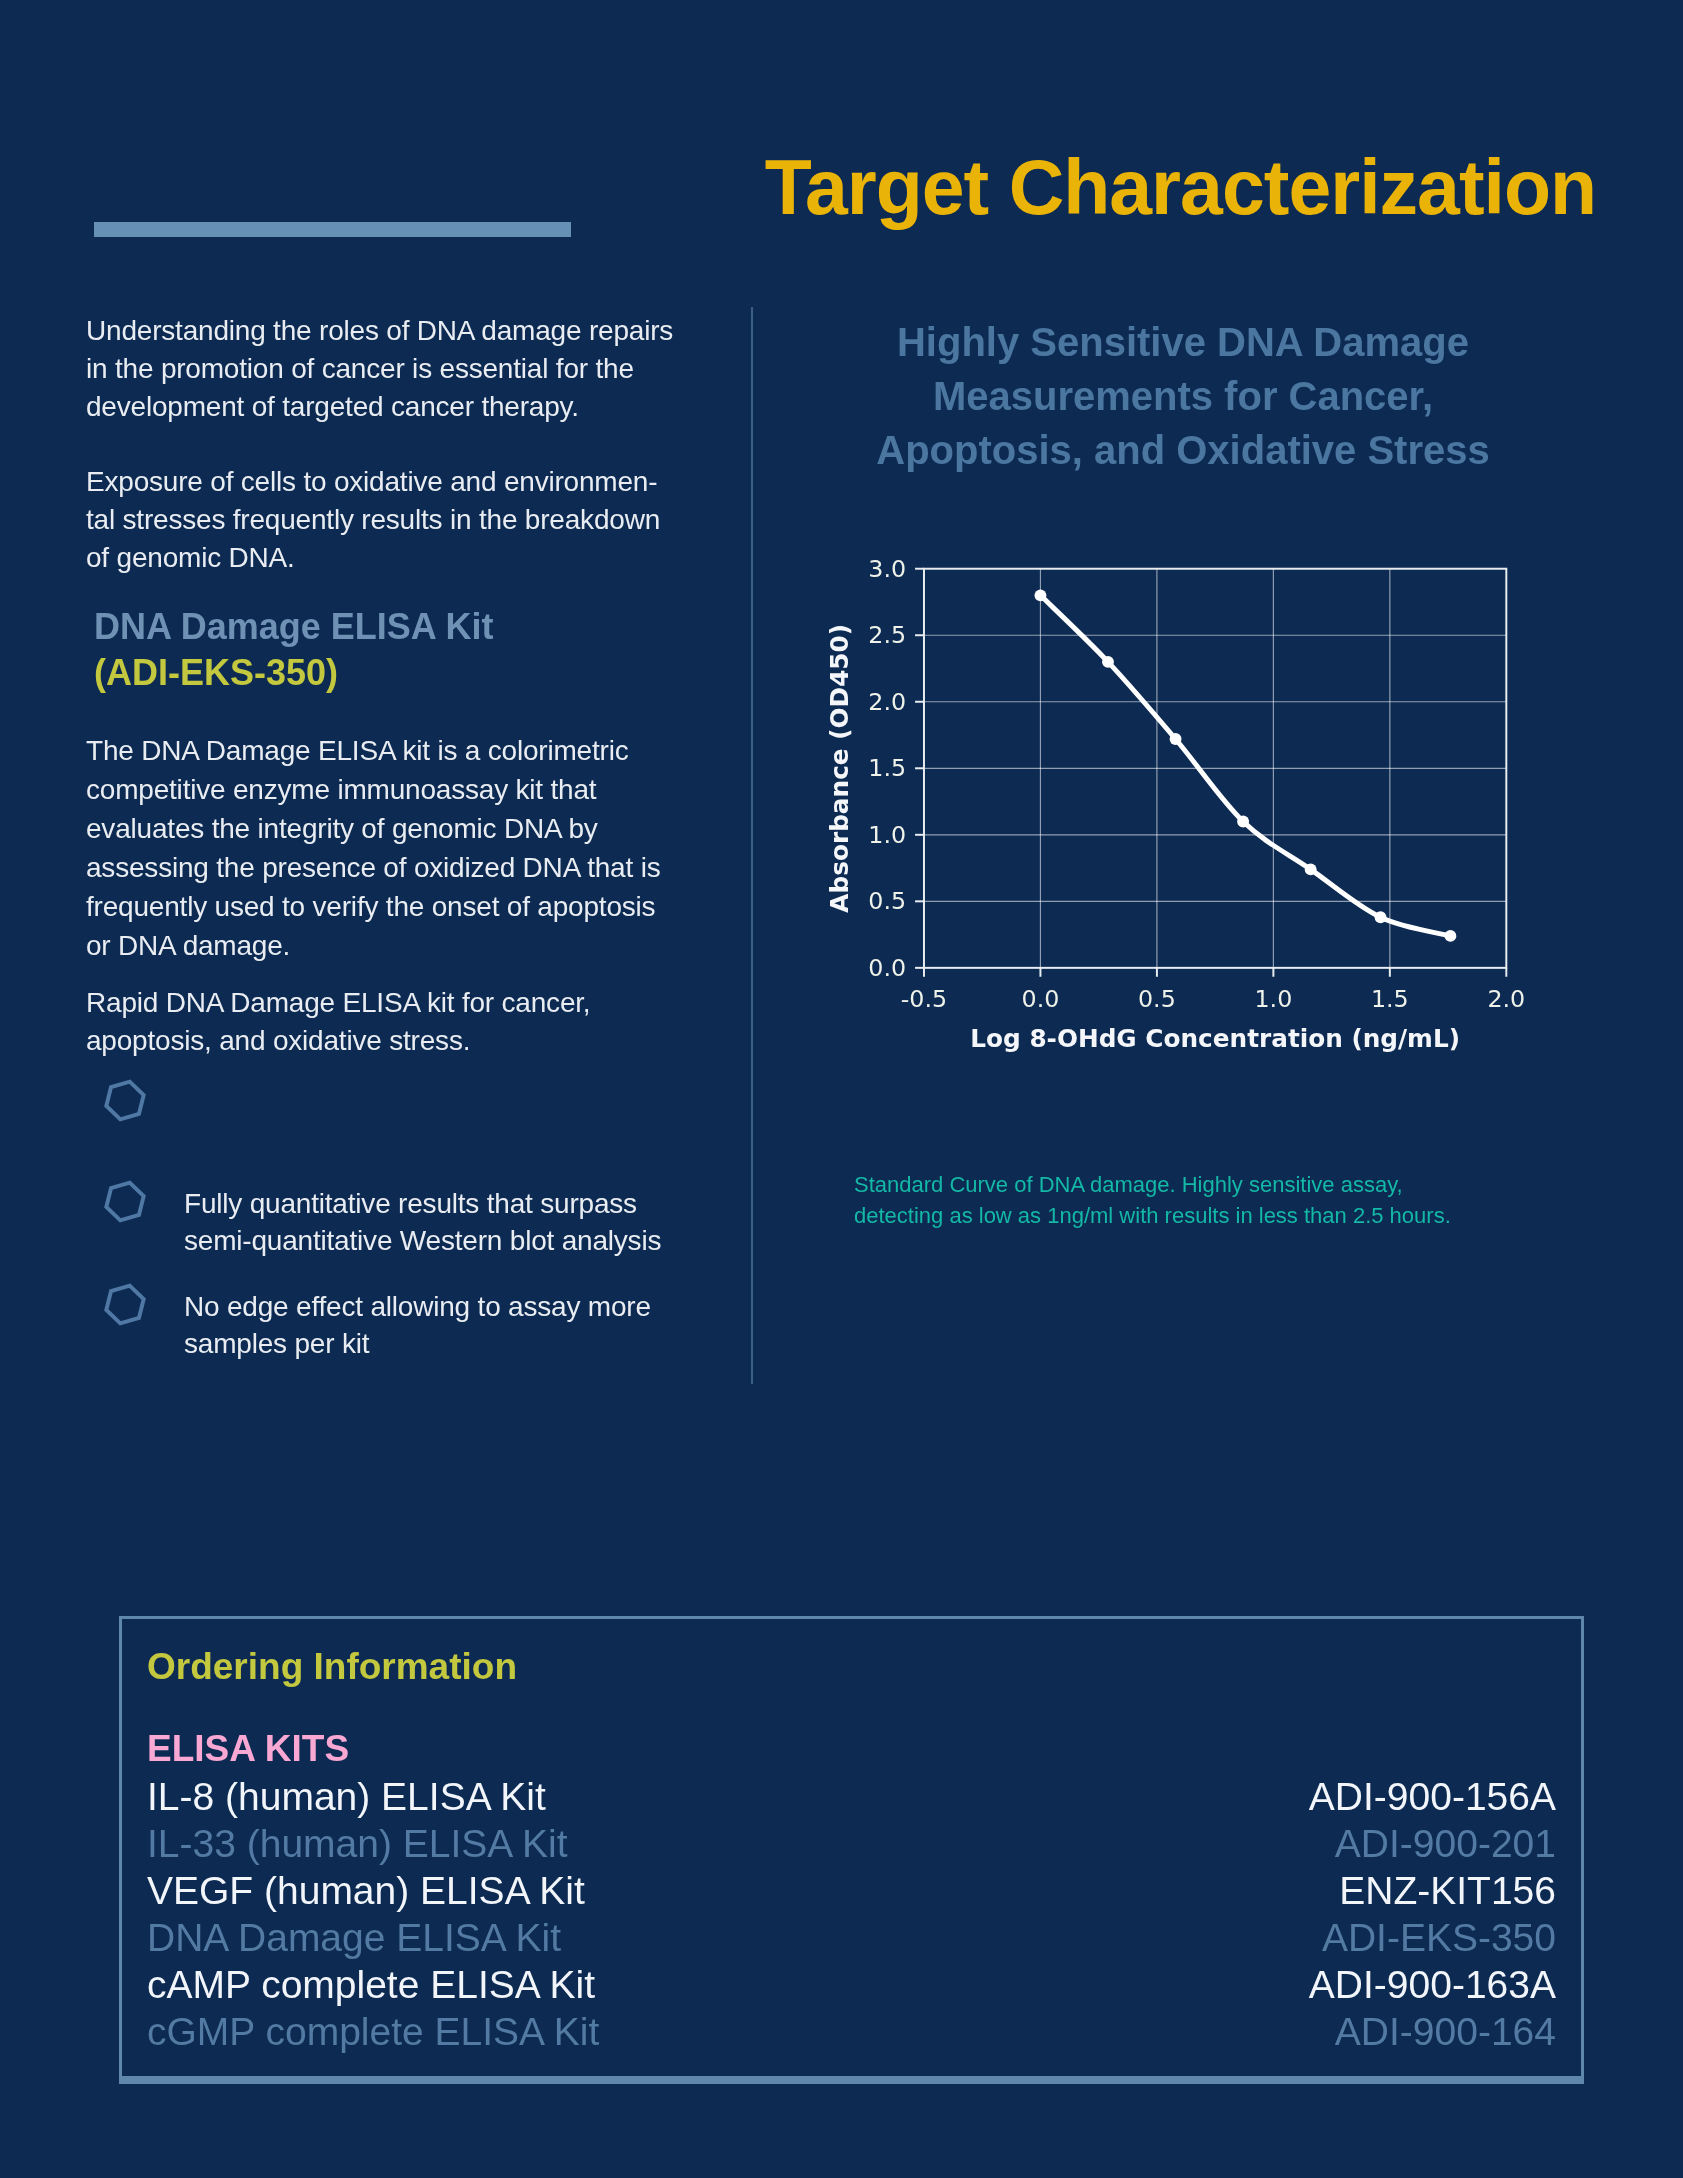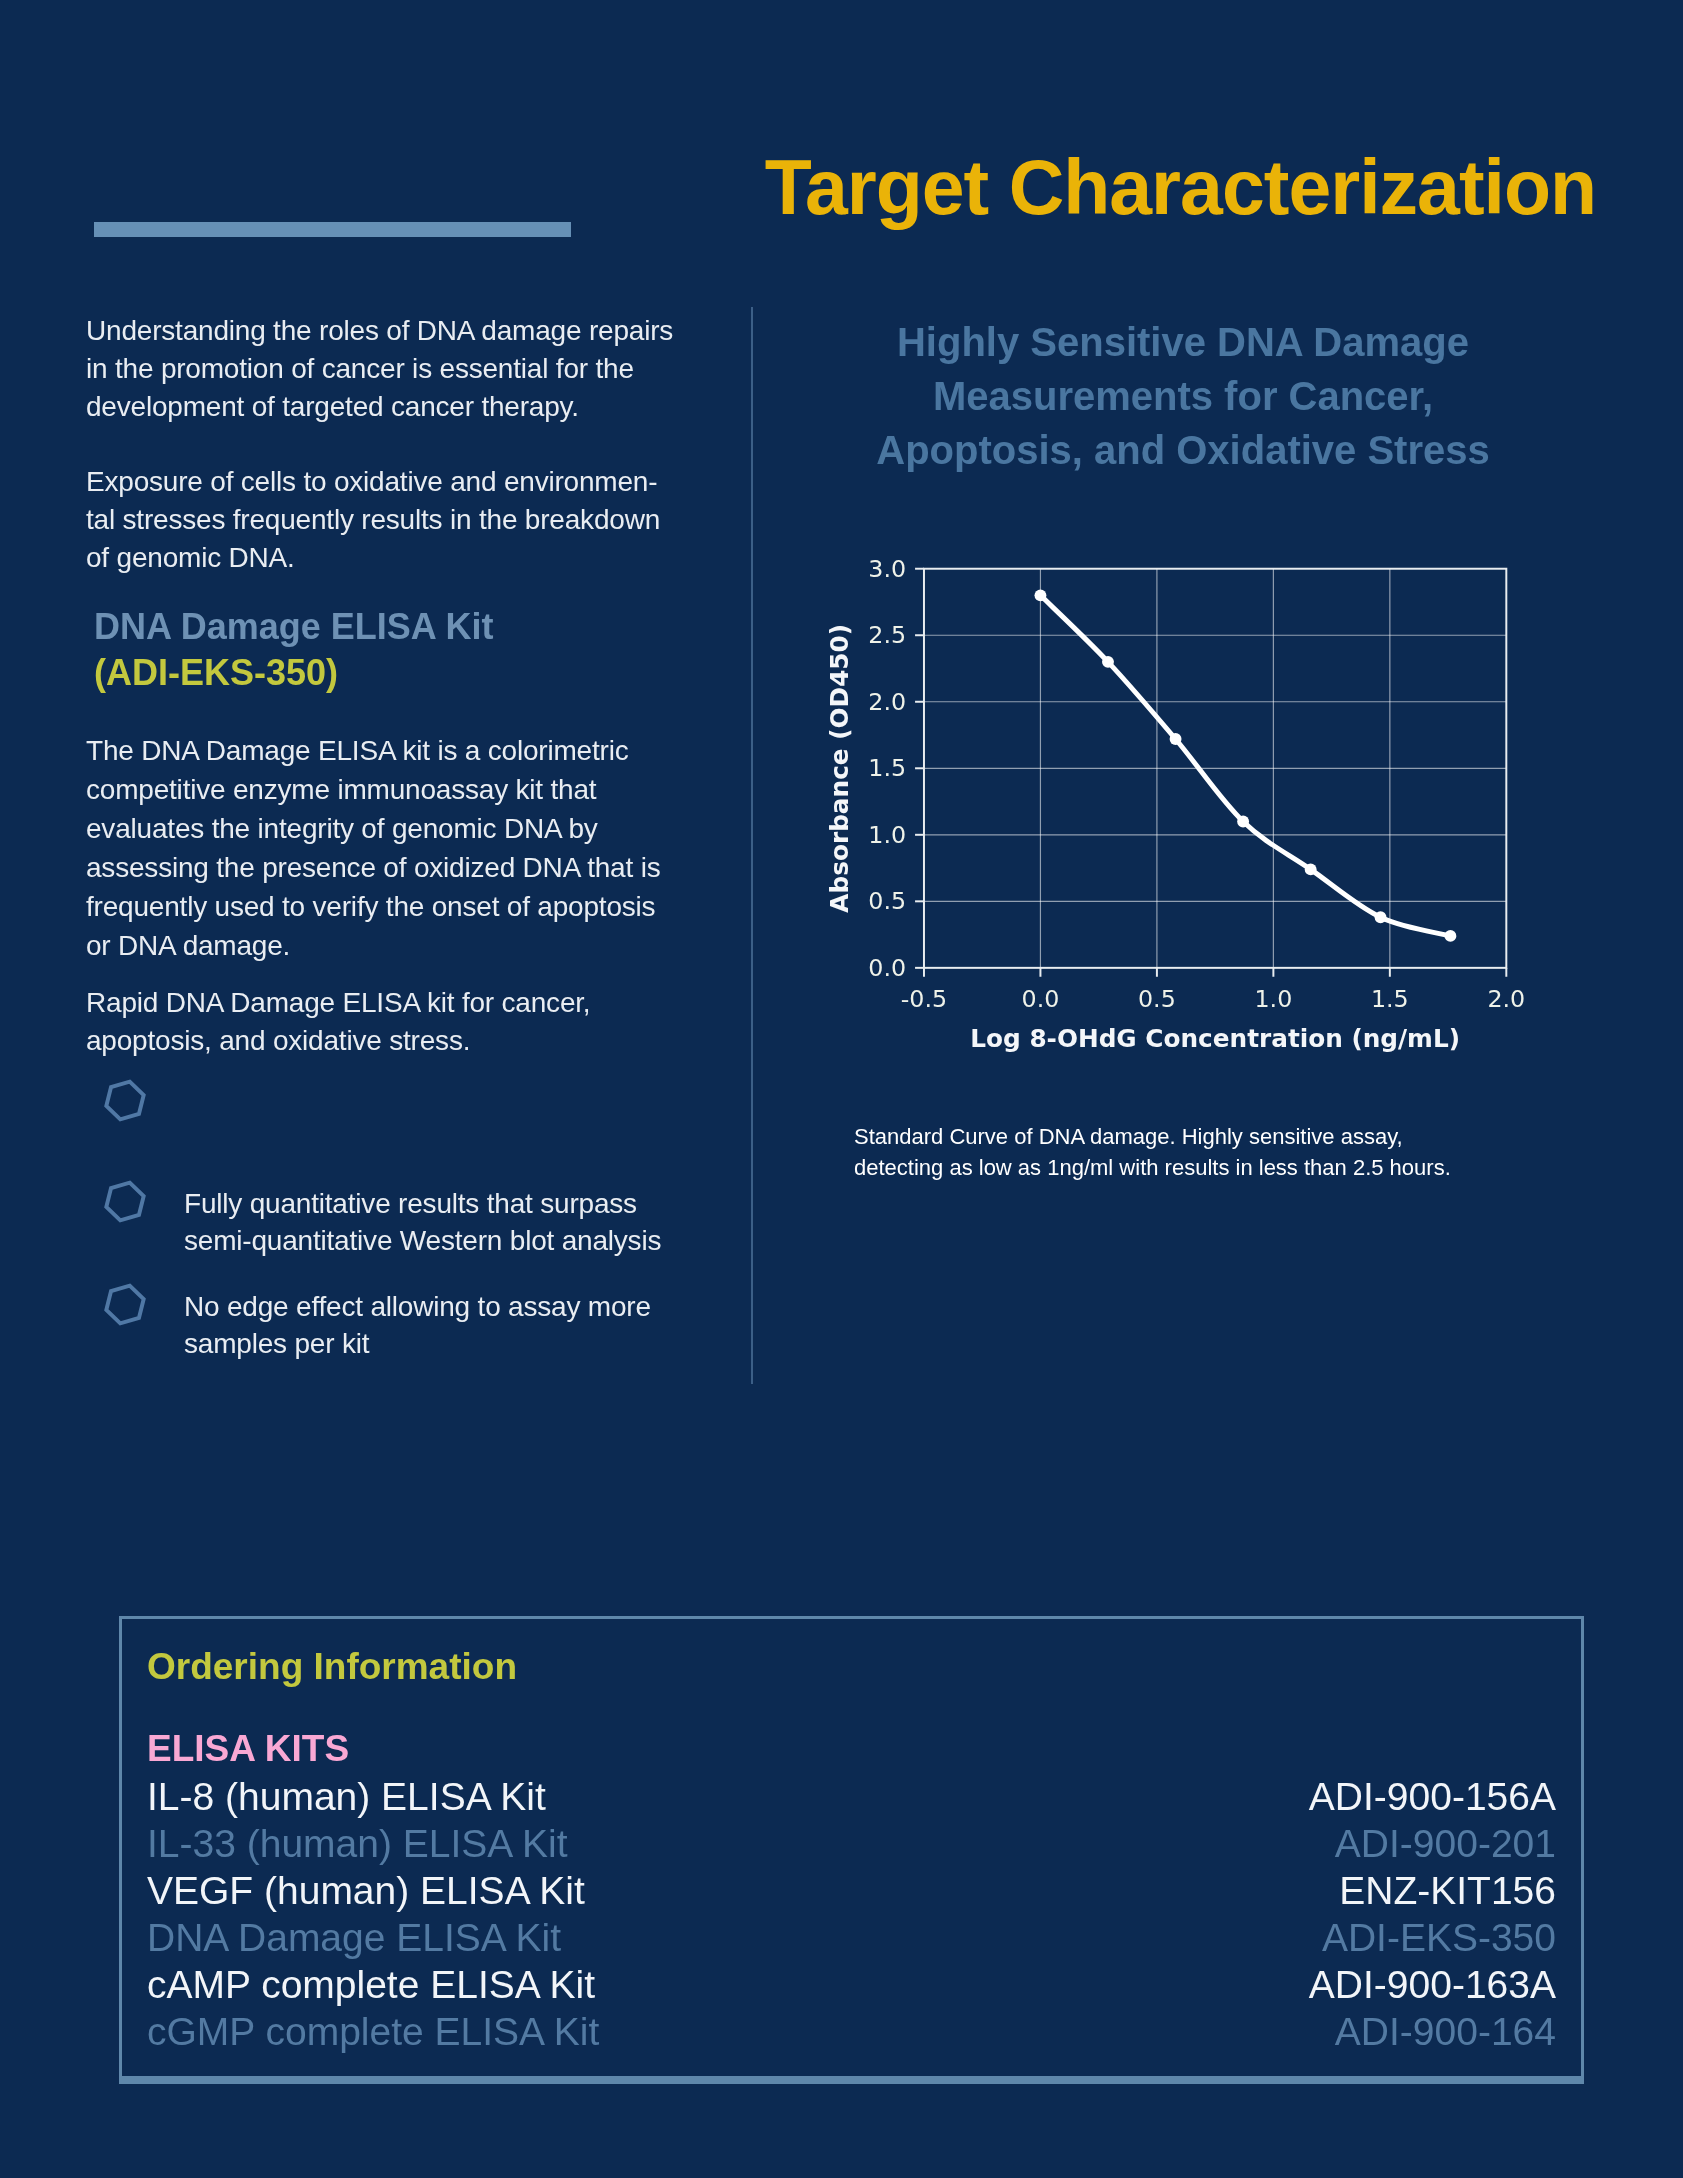--- a/index.html
+++ b/index.html
@@ -28,21 +28,21 @@
   .bullet-text{white-space:pre-line;color:#e9edf2;font-size:28px;line-height:37px;
                padding-top:9px;letter-spacing:-0.2px;}
 
   .divider{position:absolute;left:751px;top:307px;width:2px;height:1077px;background:#3c5f87;}
 
   
   .right-heading{position:absolute;left:792px;top:315px;width:782px;text-align:center;
                  font-size:40px;font-weight:bold;line-height:54px;color:#4a76a0;white-space:pre-line;}
   .chart{position:absolute;left:812px;top:540px;width:733px;height:515px;
          font-family:"DejaVu Sans", sans-serif;}
-  .chart-caption{position:absolute;left:854px;top:1121px;width:673px;color:#ffffff;
+  .chart-caption{position:absolute;left:854px;top:1169px;width:673px;color:#14b8a6;
                  font-size:22px;line-height:31px;white-space:pre-line;}
 
   
   .ordering-box{position:absolute;left:119px;top:1616px;width:1465px;height:468px;
                 border:3px solid #5f87aa;border-bottom-width:8px;box-sizing:border-box;padding-left:48px;}
   .ordering-title{position:absolute;left:25px;top:27px;font-size:37px;font-weight:bold;color:#c3c83e;}
   .ordering-section{position:absolute;left:25px;top:109px;font-size:37px;font-weight:bold;color:#f9a8d4;}
   .ordering-rows{position:absolute;left:25px;right:25px;top:154px;}
   .order-row{display:flex;justify-content:space-between;align-items:center;height:47px;
              font-size:39px;font-weight:normal;text-align:center;}

